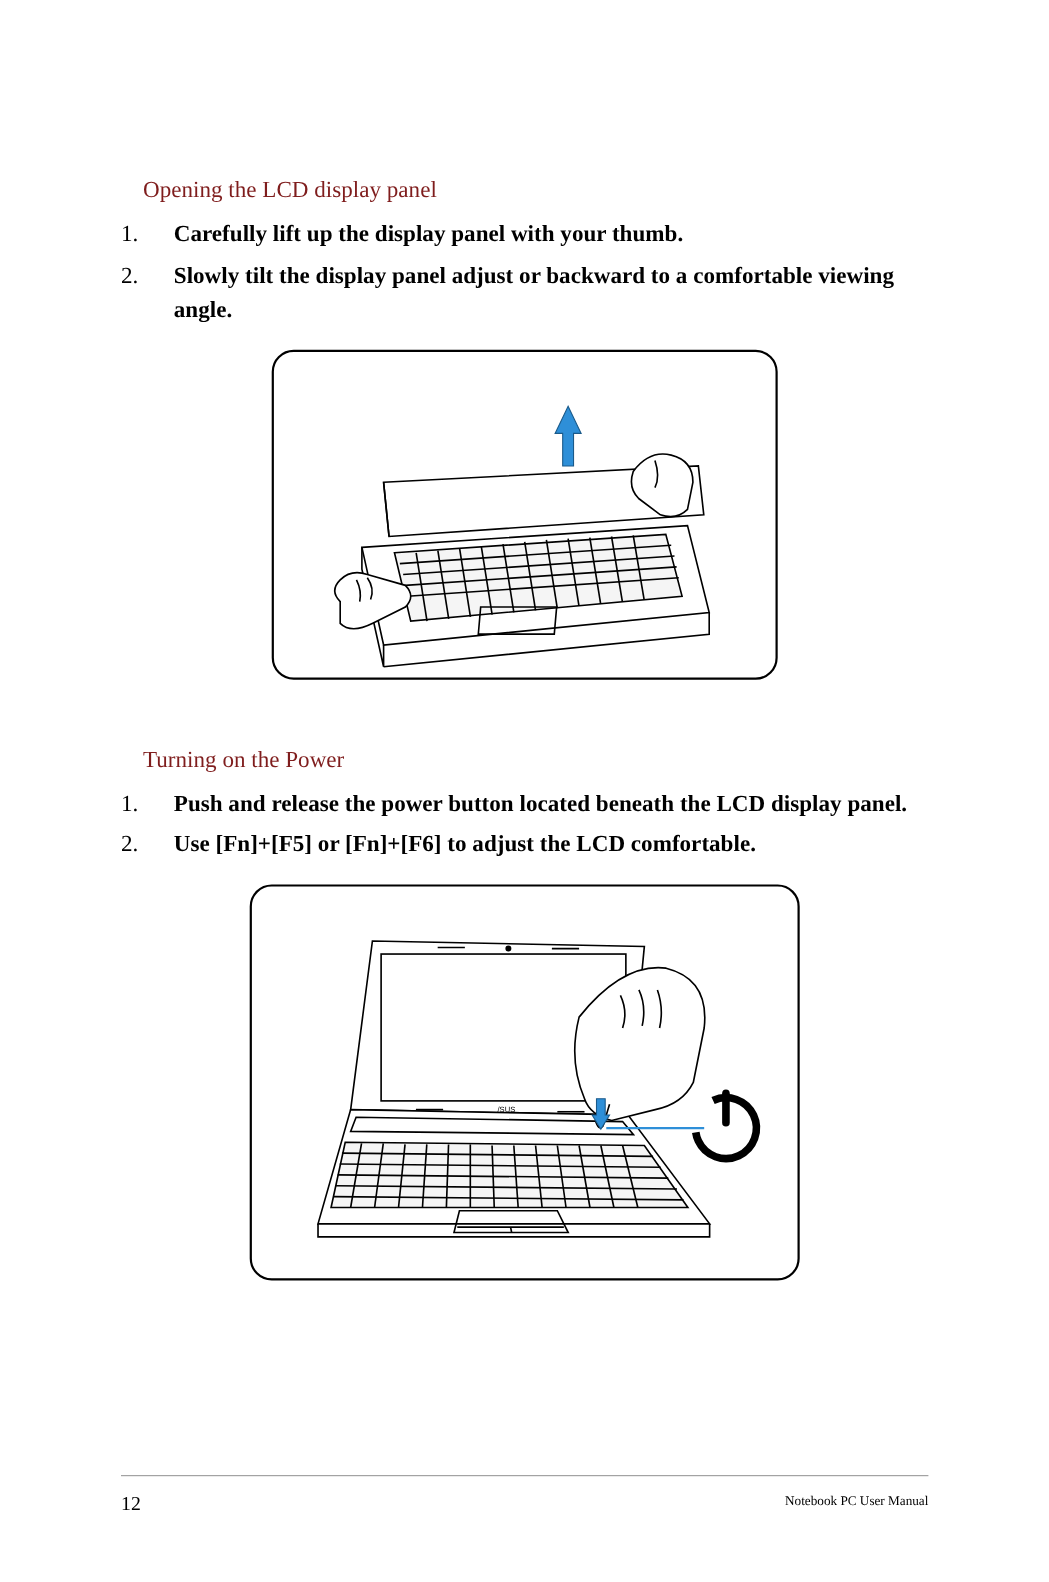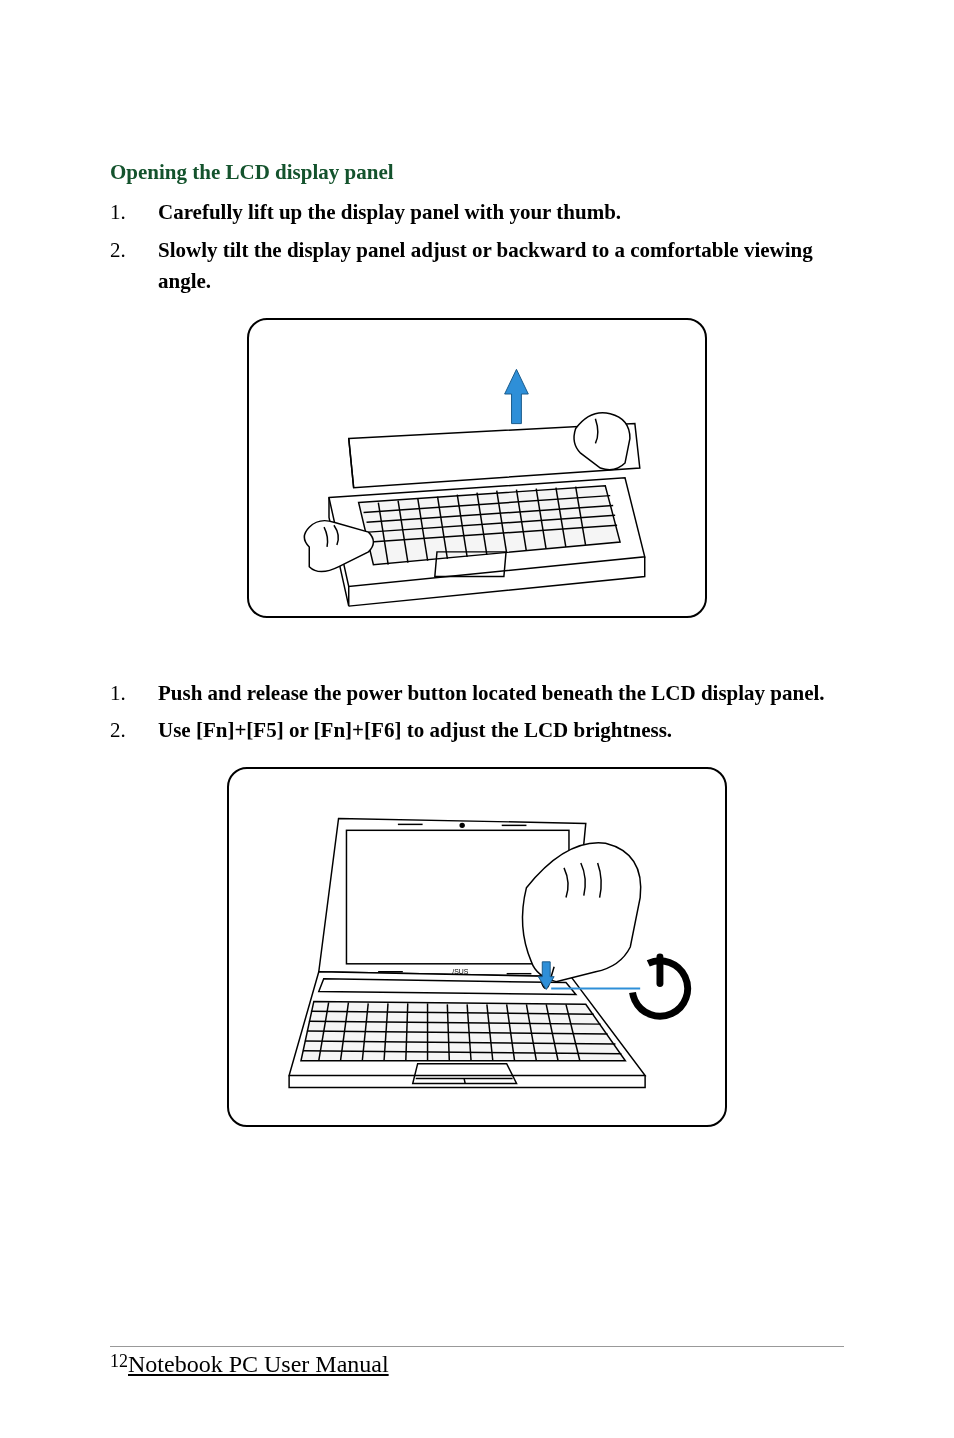--- a/index.html
+++ b/index.html
@@ -9,24 +9,25 @@
     }
     body {
       width: 954px;
       height: 1438px;
       background: #ffffff;
       font-family: Georgia, 'Times New Roman', serif;
       position: relative;
       padding: 160px 110px 60px 110px;
     }
     .section-heading {
-      font-weight: bold;
+      font-weight: normal;
       font-size: 21px;
       margin-bottom: 12px;
-      color: #14532d;
+      color: #7f1d1d;
+      margin-left: 20px;
     }
     .instruction-list {
       list-style: none;
       margin-bottom: 20px;
     }
     .instruction-item {
       display: flex;
       font-size: 21px;
       line-height: 1.5;
       margin-bottom: 6px;
@@ -59,32 +60,31 @@
       width: 500px;
       height: 360px;
       position: relative;
     }
     .footer {
       position: absolute;
       bottom: 60px;
       left: 110px;
       right: 110px;
       border-top: 1px solid #999;
-      padding-top: 4px;
+      padding-top: 15px;
       display: flex;
-      justify-content: flex-start;
+      justify-content: space-between;
       font-size: 18px;
       color: #000;
     }
     .page-number {
       font-size: 18px;
     }
     .footer-text {
-      font-size: 24px;
-      text-decoration: underline;
+      font-size: 12px;
     }
     .second-section {
       margin-top: 20px;
     }
     
     .laptop-svg {
       width: 100%;
       height: 100%;
     }
   </style>
@@ -148,28 +148,29 @@
 
         <g>
           <path d="M 270 50 L 282 75 L 275 75 L 275 105 L 265 105 L 265 75 L 258 75 Z" fill="#2e8fd8" stroke="#1a5a8a" stroke-width="1"></path>
         </g>
       </svg>
     </div>
   </div>
 </div>
 
 <div class="second-section">
+  <div class="section-heading">Turning on the Power</div>
   <ol class="instruction-list">
     <li class="instruction-item">
       <span class="instruction-number">1.</span>
       <span class="instruction-text">Push and release the power button located beneath the LCD display panel.</span>
     </li>
     <li class="instruction-item">
       <span class="instruction-number">2.</span>
-      <span class="instruction-text">Use [Fn]+[F5] or [Fn]+[F6] to adjust the LCD brightness.</span>
+      <span class="instruction-text">Use [Fn]+[F5] or [Fn]+[F6] to adjust the LCD comfortable.</span>
     </li>
   </ol>
 
   <div class="illustration-container">
     <div class="illustration-box illustration-2">
       <svg class="laptop-svg" viewBox="0 0 500 360">
         <g stroke="#000" stroke-width="1.5" fill="none">
 
           <path d="M 110 50 L 360 55 L 345 210 L 90 205 Z" fill="#fff"></path>
           <rect x="118" y="62" width="225" height="135" fill="#fff"></rect>

